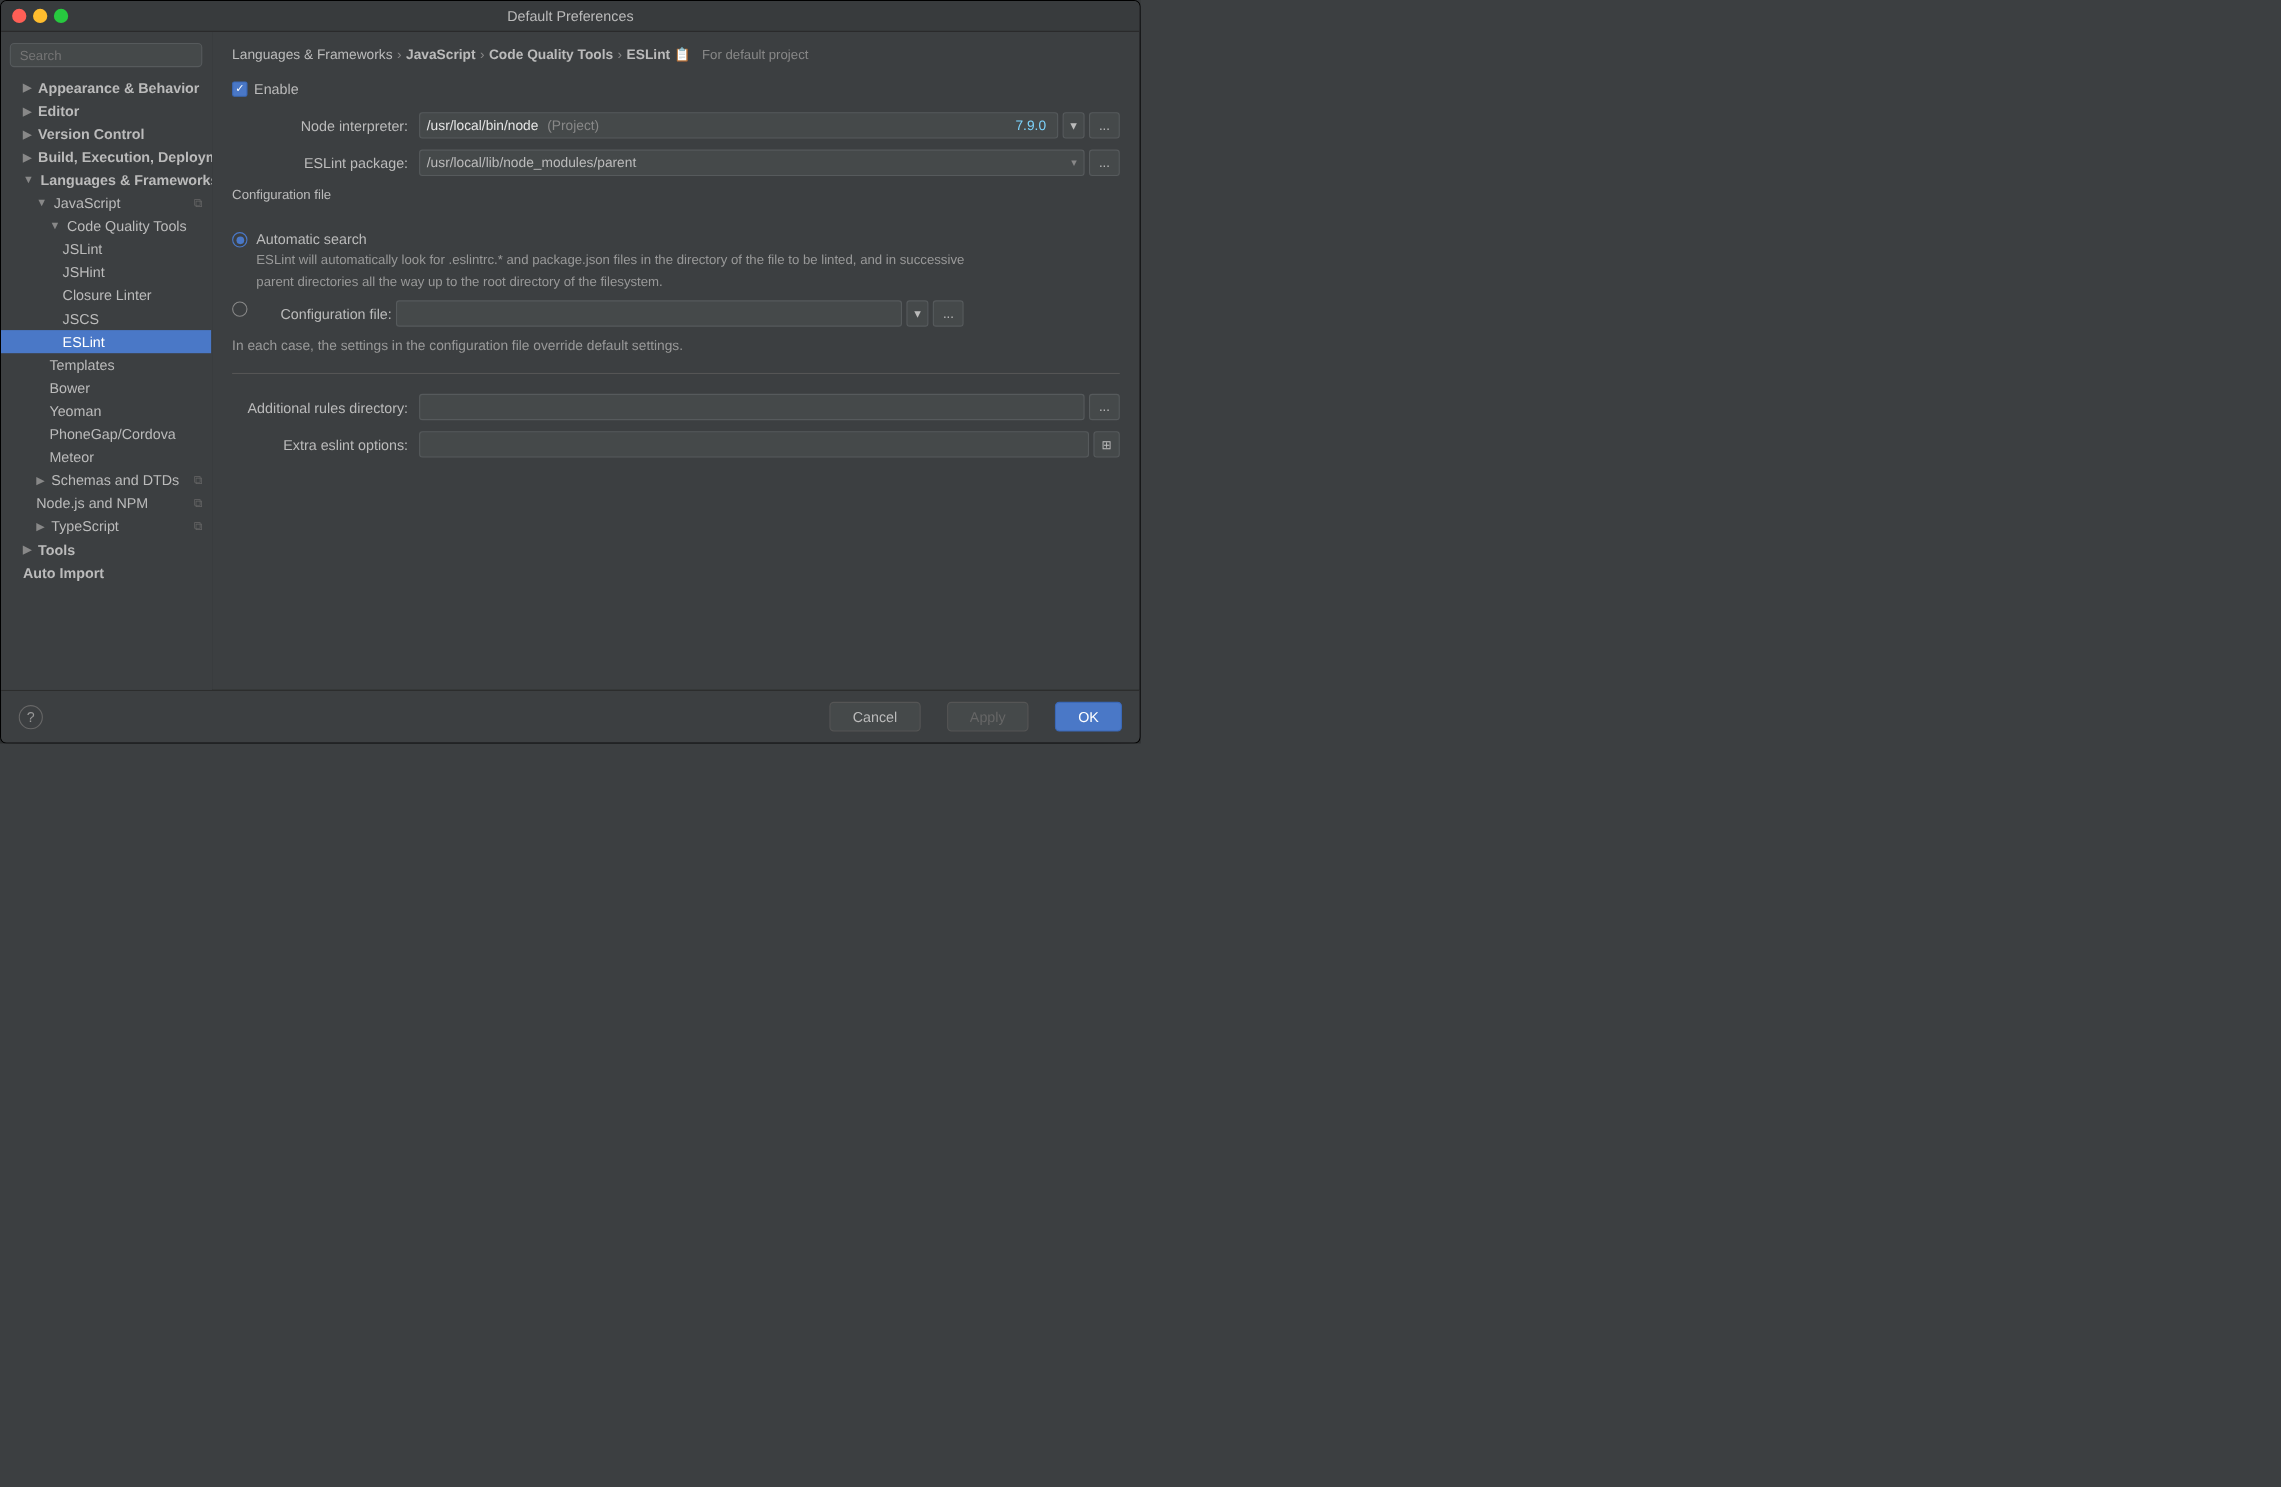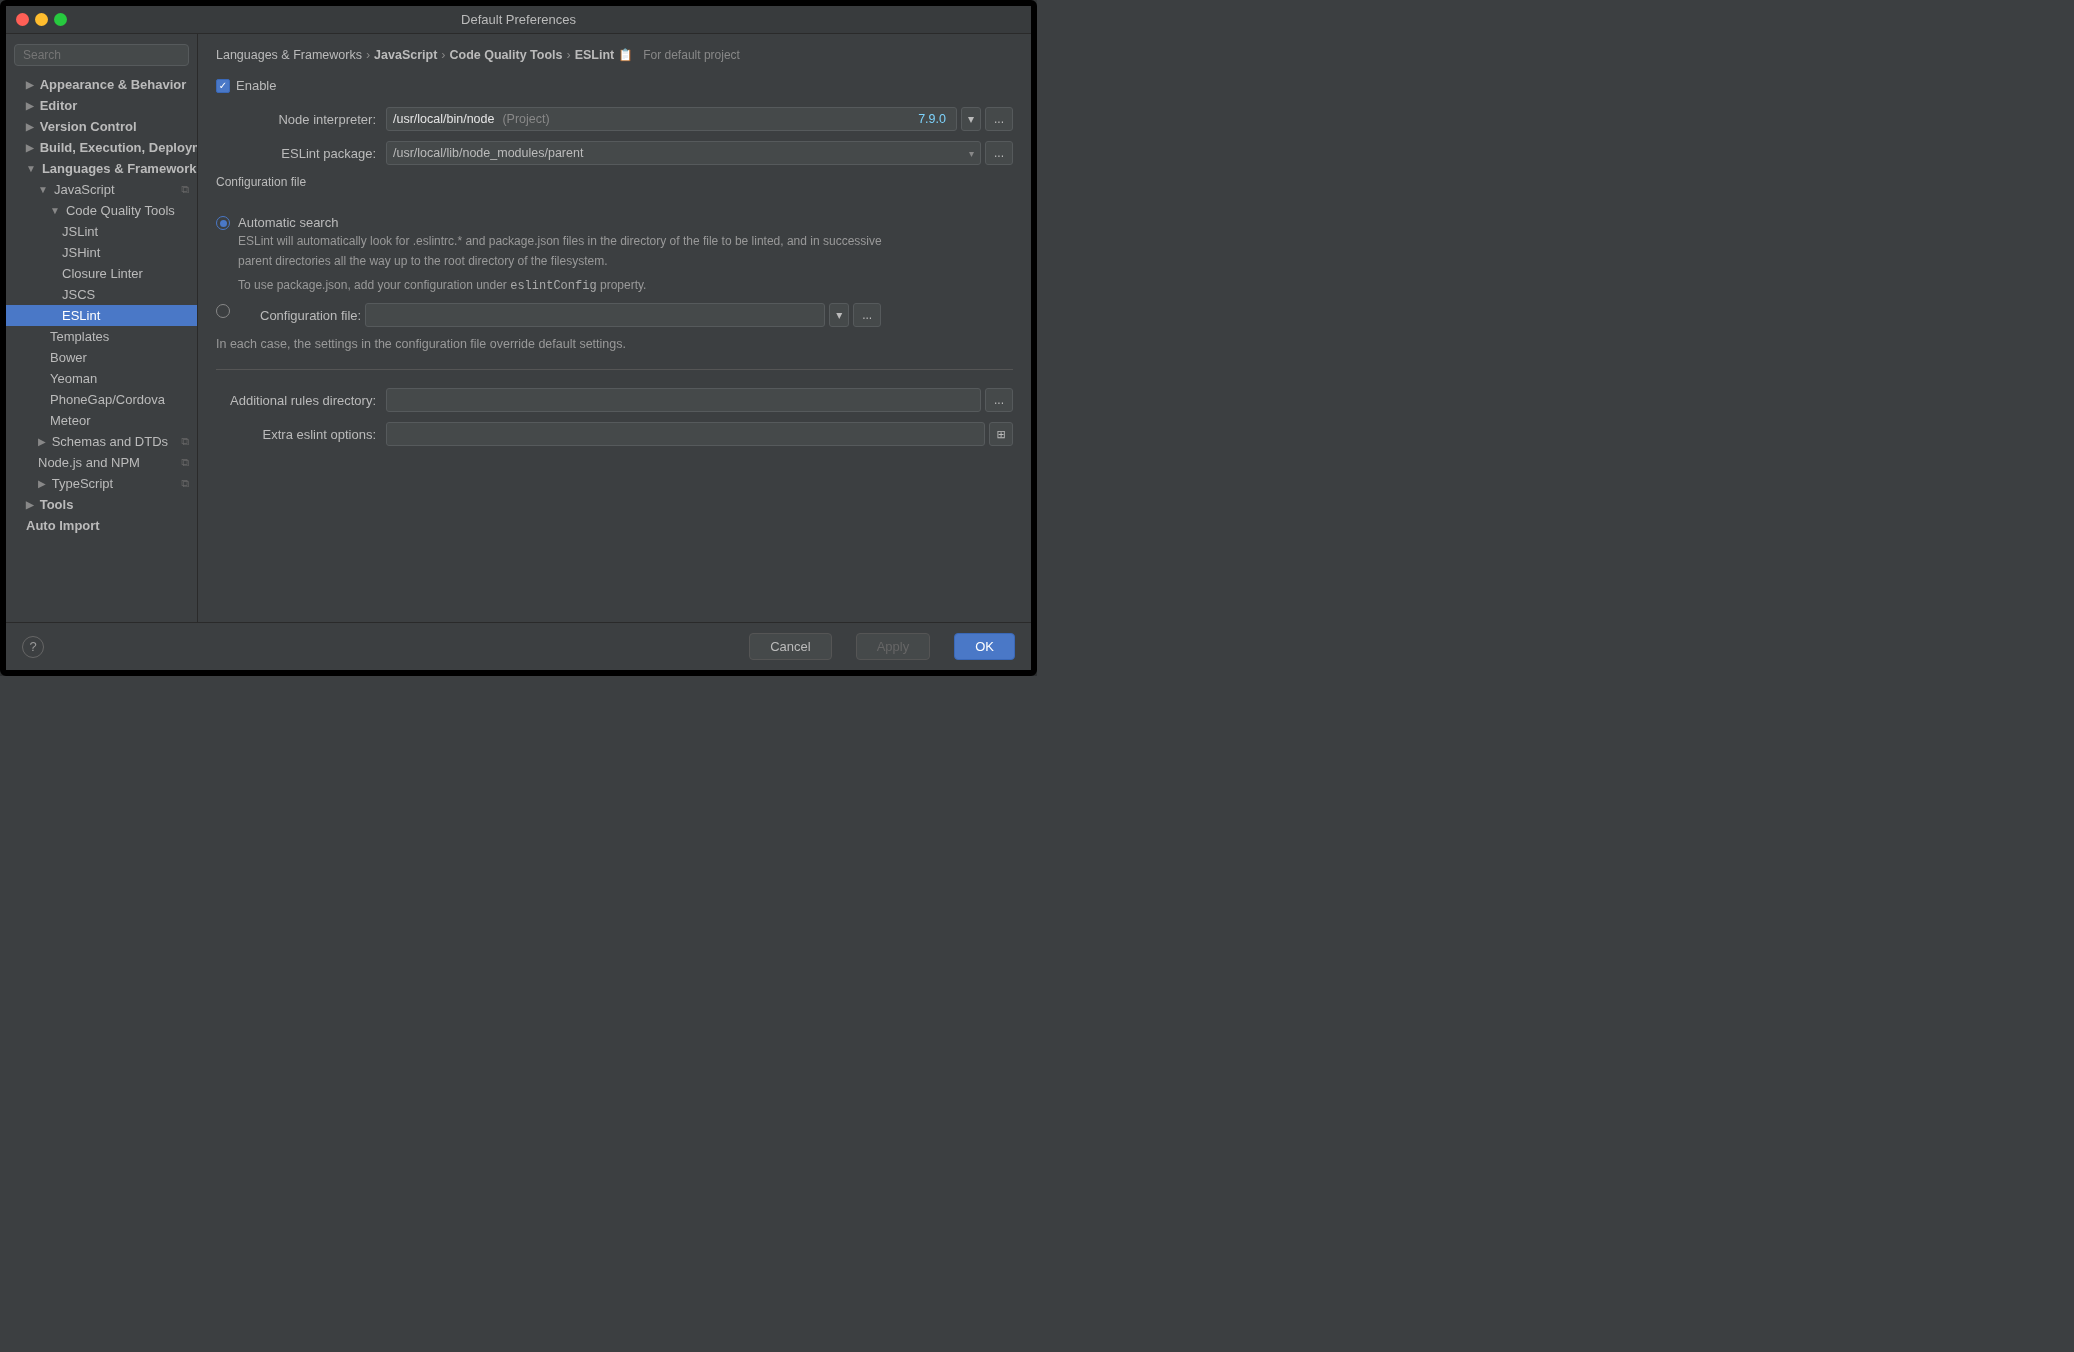--- a/index.html
+++ b/index.html
@@ -13,21 +13,21 @@
       overflow: hidden;
     }
     .window {
       width: 1037px;
       height: 676px;
       background: #3c3f41;
       border-radius: 6px;
       overflow: hidden;
       display: flex;
       flex-direction: column;
-      border: 6px solid #000000;
+      border: 1px solid #000000;
       box-shadow: 0 10px 40px rgba(0,0,0,0.7);
     }
     .titlebar {
       background: #383b3d;
       height: 28px;
       display: flex;
       align-items: center;
       padding: 0 10px;
       border-bottom: 1px solid #2a2a2a;
       flex-shrink: 0;
@@ -513,25 +513,20 @@
       <div class="section-title">Configuration file</div>
 
       <div class="radio-option">
         <div class="radio-btn selected"></div>
         <div>
           <div class="radio-label">
             <span>Automatic search</span>
           </div>
           <div class="radio-desc">ESLint will automatically look for .eslintrc.* and package.json files in the directory of the file to be linted, and in successive</div>
           <div class="radio-desc">parent directories all the way up to the root directory of the filesystem.</div>
-          <div class="radio-desc" style="margin-top:6px;">
-            <span>To use package.json, add your configuration under</span>
-            <code>eslintConfig</code>
-            <span>property.</span>
-          </div>
         </div>
       </div>
 
       <div class="radio-option" style="margin-top:8px;">
         <div class="radio-btn"></div>
         <div class="config-file-row">
           <span class="radio-label">
             <span>Configuration file:</span>
           </span>
           <div class="config-input-wrapper" style="width:460px;">

